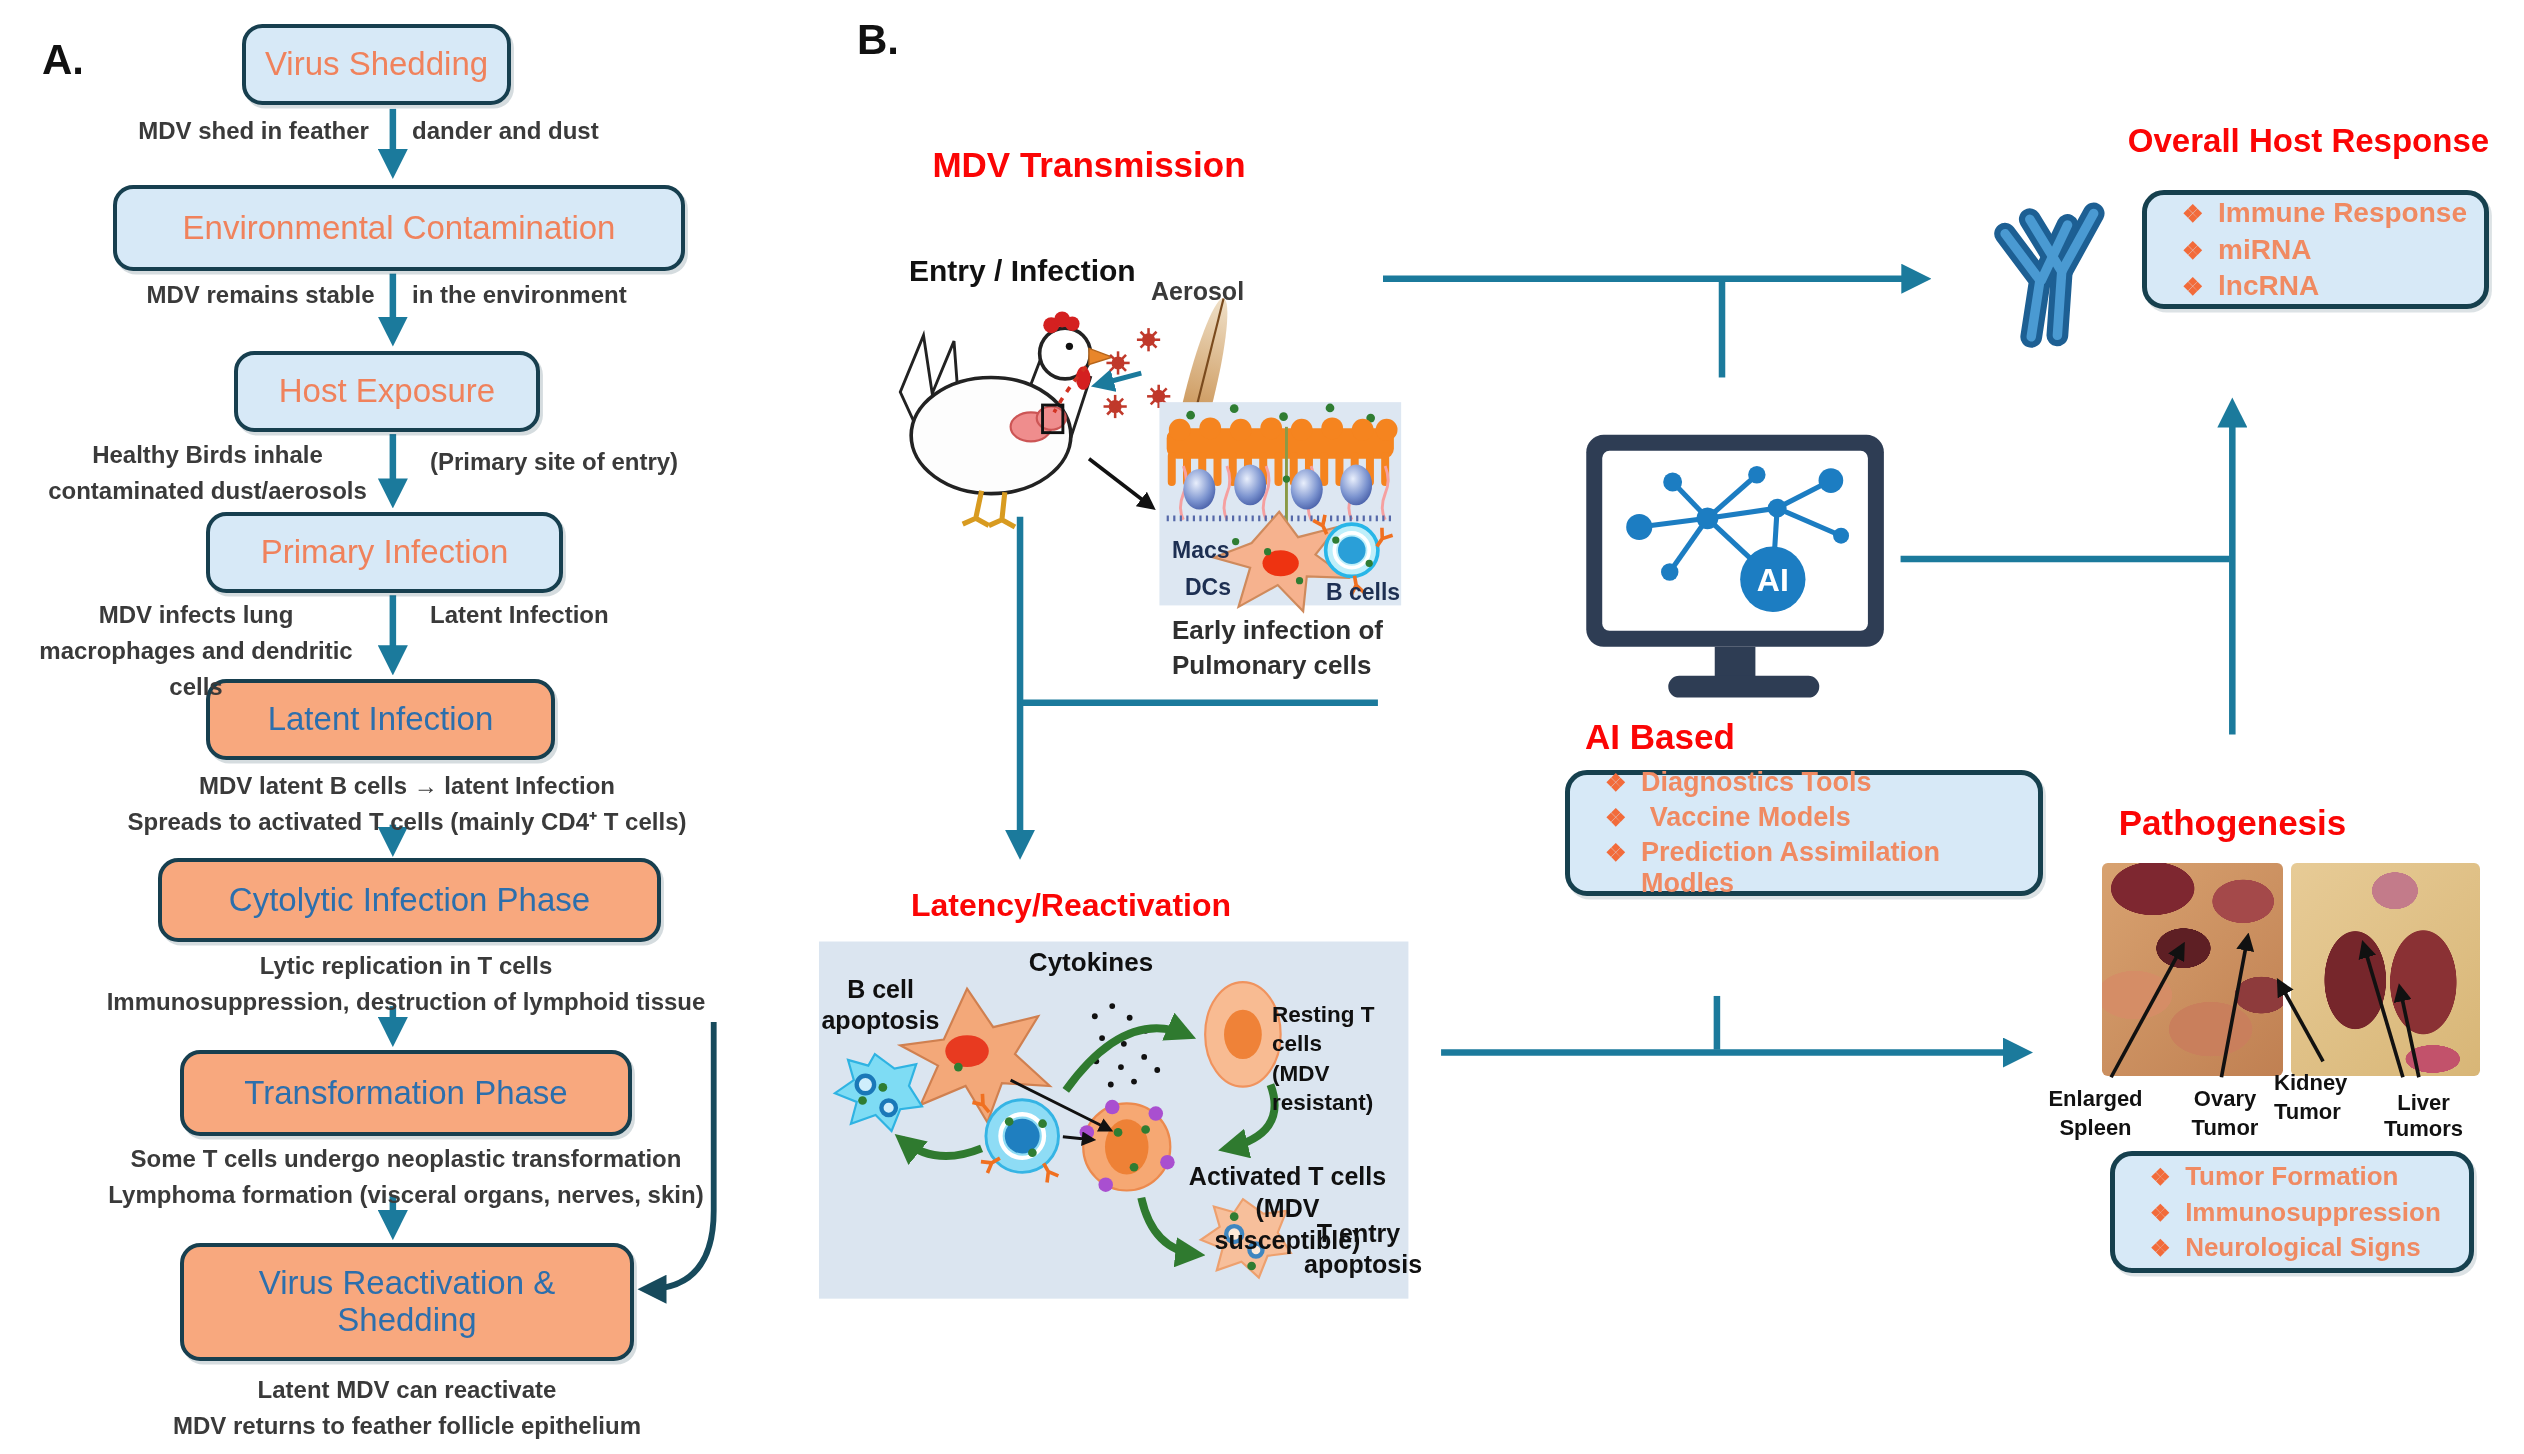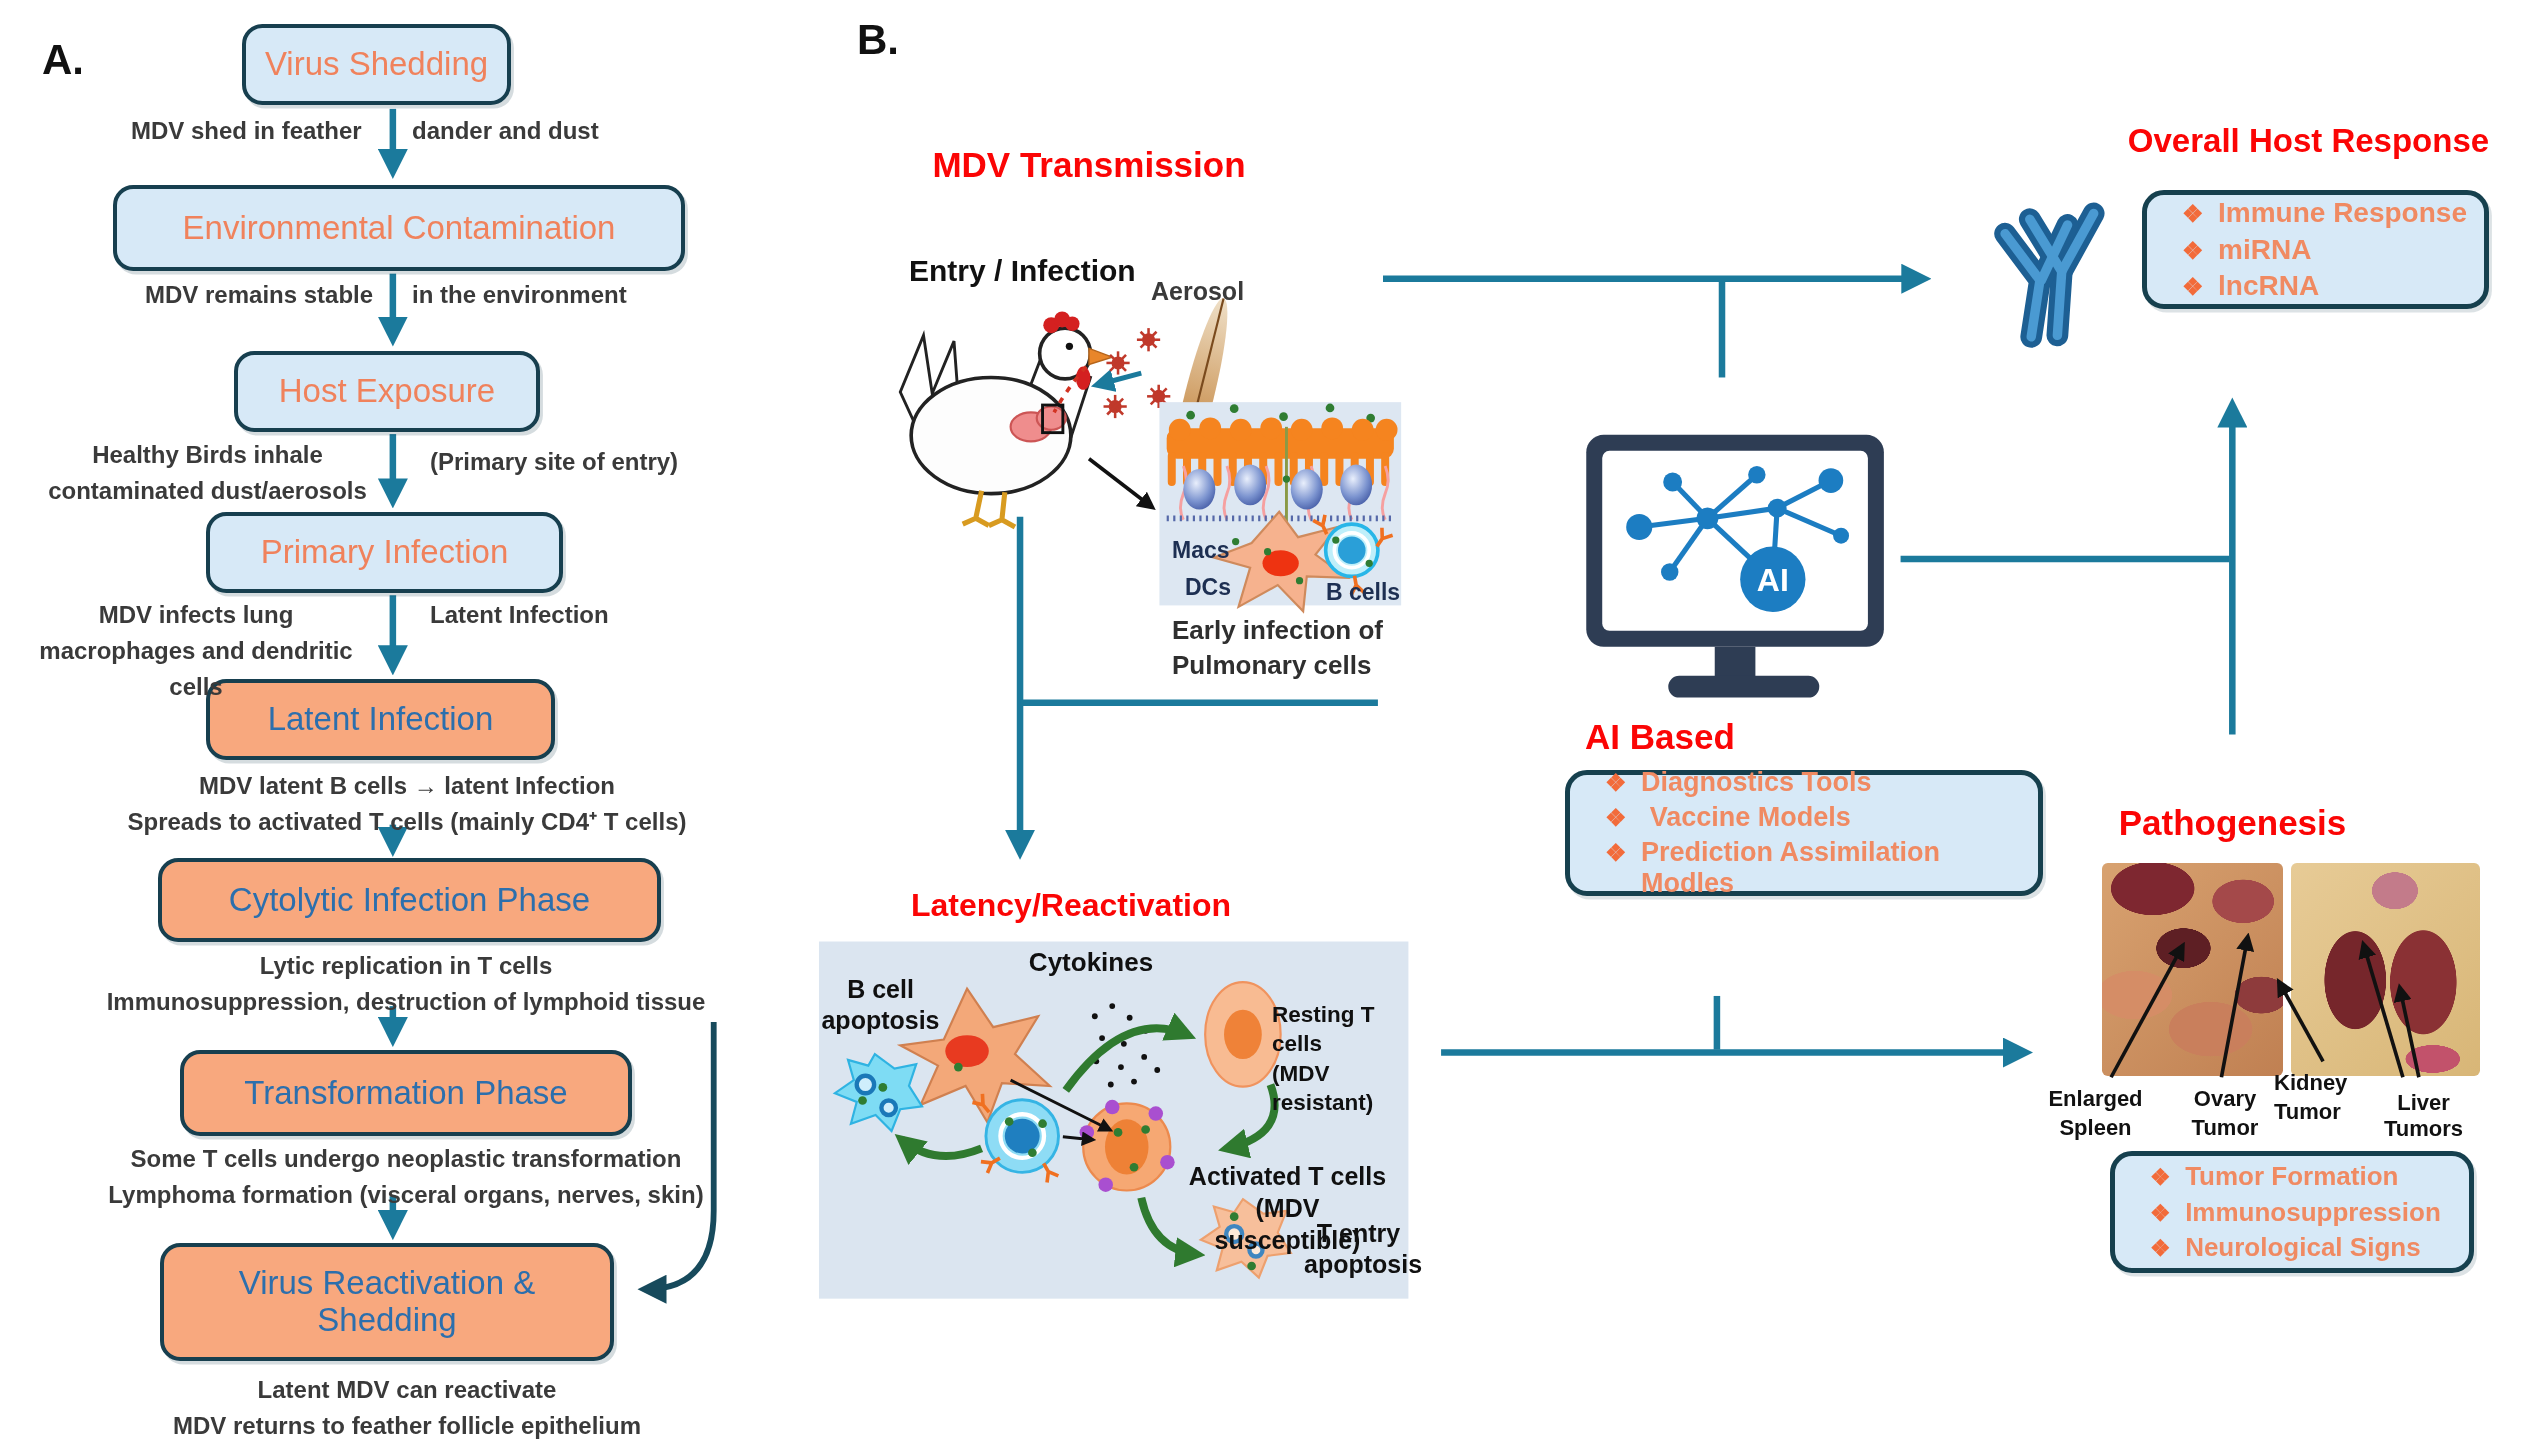--- a/index.html
+++ b/index.html
@@ -7,21 +7,21 @@
           font-family:"Liberation Sans",sans-serif;}
   .abs{position:absolute;}
   
   .fbox{position:absolute;border:4.4px solid #173f4f;border-radius:20.3px;display:flex;align-items:center;
         justify-content:center;text-align:center;font-size:33px;font-weight:500;box-sizing:border-box;
         line-height:1.12;box-shadow:2.9px 3.6px 0 rgba(23,63,79,.18);}
   .bbox{background:#d7e9f7;color:#f0825c;}
   .obox{background:#f8a87e;color:#2c6fad;}
   
   .cap{position:absolute;font-size:24px;font-weight:600;color:#3a3a3a;line-height:1.5;}
-  .cap.r{text-align:left;}
+  .cap.r{text-align:center;}
   .cap.c{text-align:center;}
   
   .redtitle{position:absolute;color:#fb0505;font-weight:700;text-align:center;}
   .plabel{position:absolute;font-weight:700;color:#111;}
   
   .ibox{position:absolute;background:#d7e9f7;border:5.1px solid #16404e;border-radius:22px;
         display:flex;flex-direction:column;justify-content:center;gap:4.4px;
         padding:8.7px 13px 8.7px 35px;box-sizing:border-box;box-shadow:2.9px 3.6px 0 rgba(23,63,79,.15);}
   .brow{display:flex;align-items:baseline;gap:14.5px;font-weight:600;color:#f08a62;}
   .bullet{color:#f26b3a;}
@@ -342,21 +342,21 @@
     </div>
   <div class="fbox obox txt" style="left:206px;top:679px;width:349px;height:81px;">
       <span>Latent Infection</span>
     </div>
   <div class="fbox obox txt" style="left:158px;top:858px;width:503px;height:84px;">
       <span>Cytolytic Infection Phase</span>
     </div>
   <div class="fbox obox txt" style="left:180px;top:1050px;width:452px;height:86px;">
       <span>Transformation Phase</span>
     </div>
-  <div class="fbox obox txt" style="left:160px;top:1243px;width:454px;height:118px;padding:0 46px;">
+  <div class="fbox obox txt" style="left:180px;top:1243px;width:454px;height:118px;padding:0 46px;">
       <span>Virus Reactivation &amp; Shedding</span>
     </div>
 
   <div class="cap r txt" style="left:131px;top:113px;width:245px;">MDV shed in feather</div>
   <div class="cap txt" style="left:412px;top:113px;width:305px;">dander and dust</div>
   <div class="cap r txt" style="left:145px;top:277px;width:231px;">MDV remains stable</div>
   <div class="cap txt" style="left:412px;top:277px;width:305px;">in the environment</div>
   <div class="cap c txt" style="left:44px;top:437px;width:327px;">
     <span>Healthy Birds inhale</span><br>
     <span>contaminated dust/aerosols</span></div>

